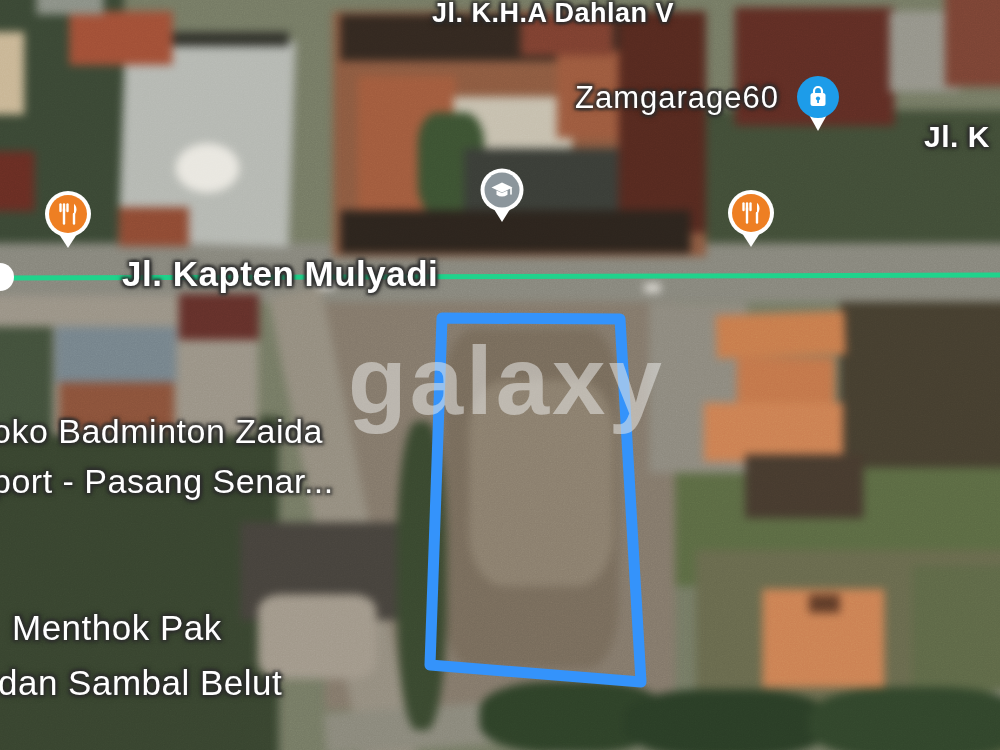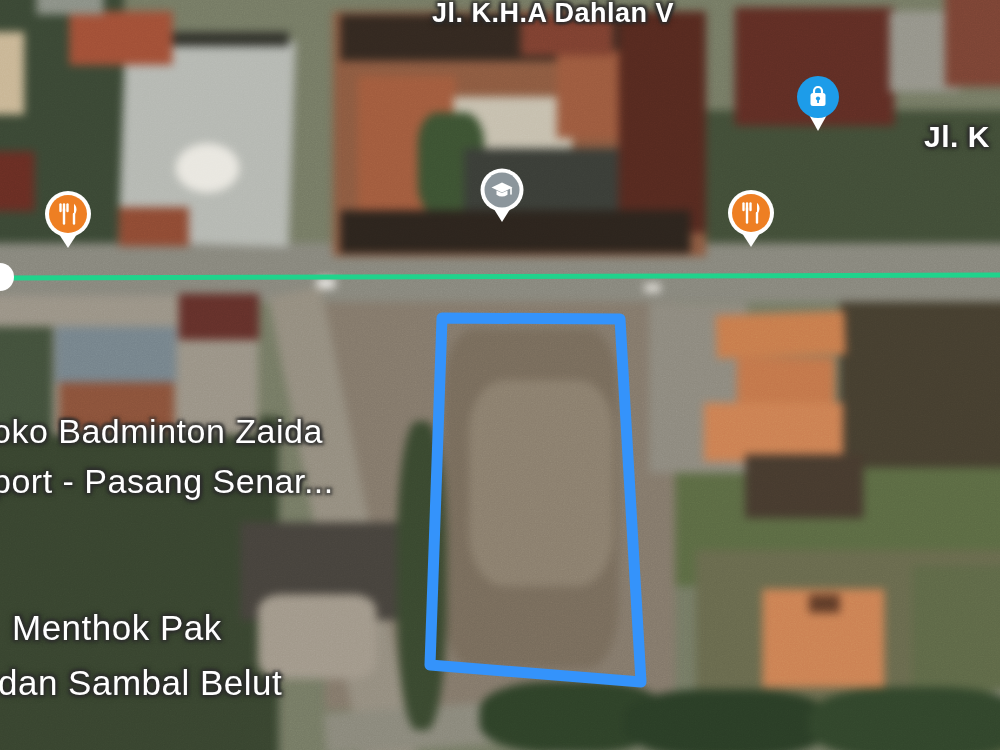--- a/index.html
+++ b/index.html
@@ -100,20 +100,21 @@
         <feColorMatrix type="saturate" values="0"></feColorMatrix>
       </filter>
     <rect width="100%" height="100%" filter="url(#noise)" opacity="0.16"></rect>
   </svg>
 
   <svg class="ovl" viewBox="0 0 1000 750">
     <line x1="0" y1="278" x2="1000" y2="275" stroke-width="5" stroke="#20D38C"></line>
     <polygon points="442,318 620,319 641,682 430,665" fill="none" stroke-width="11" stroke-linejoin="round" stroke-linecap="round" stroke="#3493FB"></polygon>
   </svg>
 
+  <div class="watermark">galaxy</div>
 
   <div class="pin" style="left:44px;top:190px;">
     <svg width="48" height="60" viewBox="0 0 48 60">
       <path d="M13 41 L24 58 L35 41 Z" fill="#fff"></path>
       <circle cx="24" cy="24" r="23" fill="#fff"></circle>
       <circle cx="24" cy="24" r="19" fill="#EE7F23"></circle>
       <g stroke="#fff" stroke-width="2.4" stroke-linecap="round" fill="none">
         <path d="M16.5 14.5 V21"></path>
           <path d="M20 14.5 V21"></path>
           <path d="M23.5 14.5 V21"></path>
@@ -169,21 +170,23 @@
   <div class="pin" style="left:-15px;top:262px;">
     <svg width="30" height="30" viewBox="0 0 30 30">
       <circle cx="15" cy="15" r="14" fill="#fff"></circle>
     </svg>
   </div>
 
   <div class="label" style="left:432px;top:-2px;font-size:27px;">Jl. K.H.A Dahlan V</div>
 
   <div class="label" style="left:924px;top:120px;font-size:30px;">Jl. K</div>
 
+  <div class="label" style="left:122px;top:254px;font-size:35px;">Jl. Kapten Mulyadi</div>
 
+  <div class="label" style="left:575px;top:80px;font-size:31px;font-weight:400;letter-spacing:1px;">Zamgarage60</div>
 
   <div>
     <div class="label" style="left:-8px;top:412px;font-size:34px;font-weight:400;">oko Badminton Zaida</div>
     <div class="label" style="left:-8px;top:462px;font-size:34px;font-weight:400;">port - Pasang Senar...</div>
   </div>
 
   <div>
     <div class="label" style="left:12px;top:608px;font-size:35px;font-weight:400;">Menthok Pak</div>
     <div class="label" style="left:-2px;top:663px;font-size:35px;font-weight:400;">dan Sambal Belut</div>
   </div>

